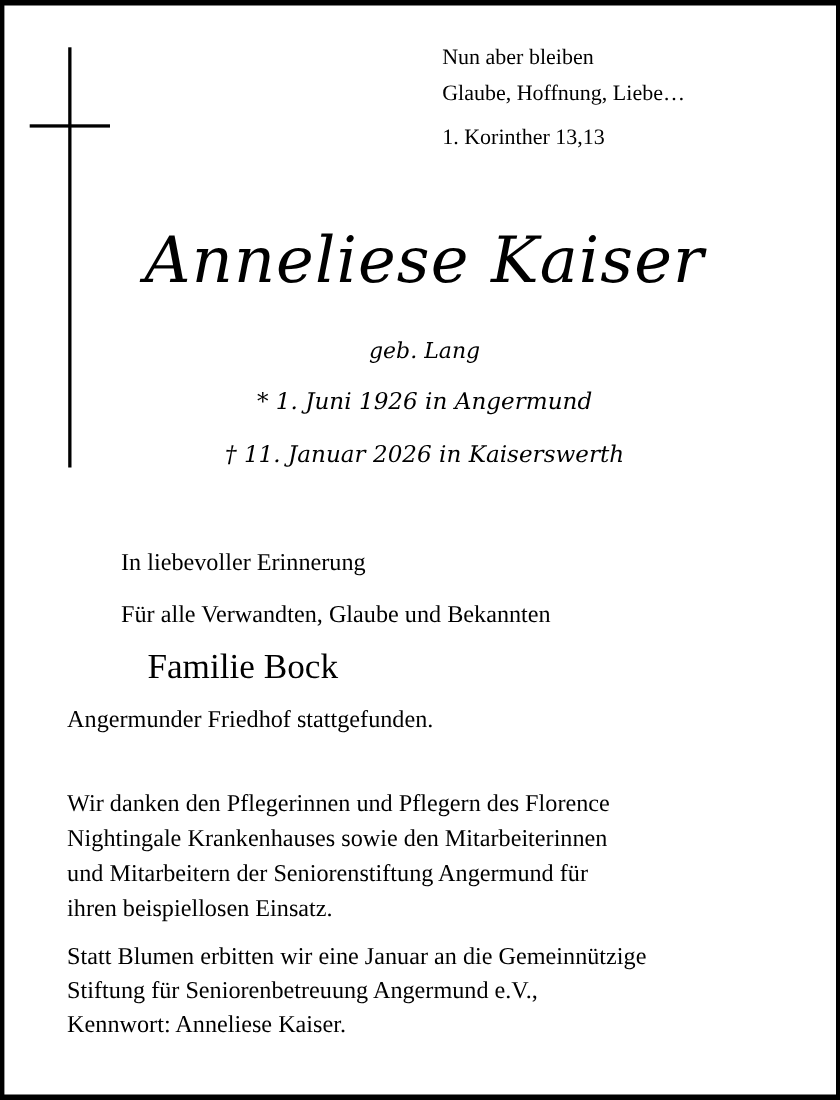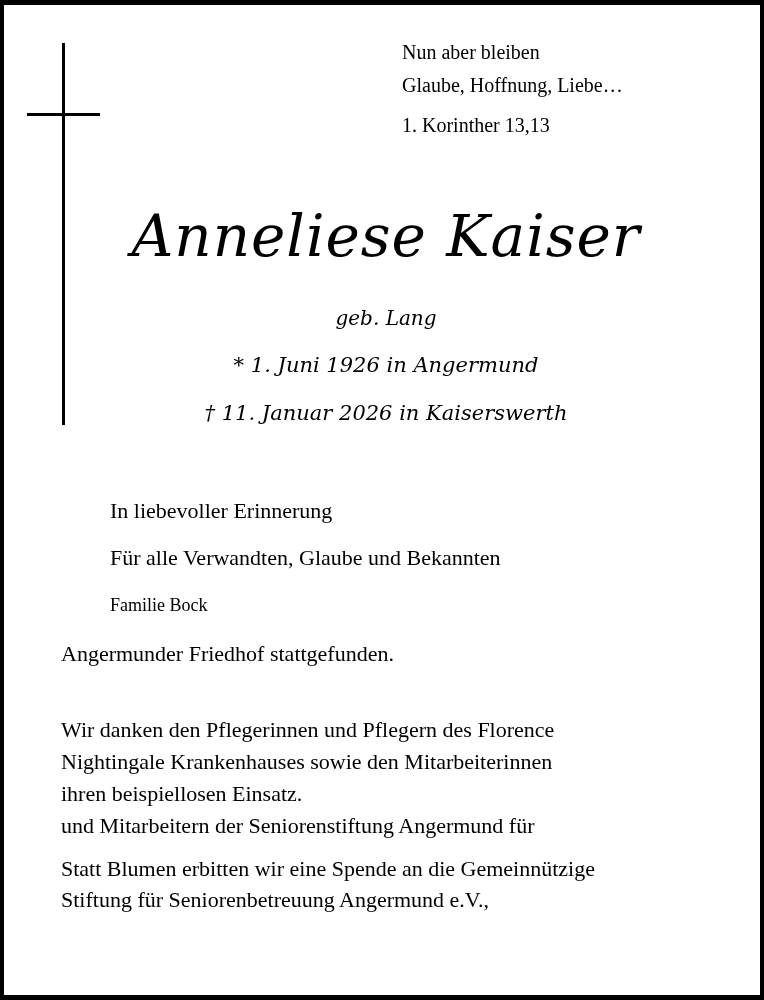--- a/index.html
+++ b/index.html
@@ -24,21 +24,21 @@
 
   .name { left:0; width:764px; text-align:center; top:196px; font-size:58px; line-height:70px; letter-spacing:1px; font-weight:normal; }
   .centerline { left:0; width:764px; text-align:center; font-size:21px; line-height:26px; }
   .c1 { top:300px; font-size:20px; }
   .c2 { top:347px; }
   .c3 { top:395px; }
 
   .greet { left:106px; font-size:22px; line-height:24px; }
   .g1 { top:494px; }
   .g2 { top:541px; }
-  .g3 { top:586px; font-size:18px; line-height:28px; }
+  .g3 { top:586px; font-size:32px; line-height:28px;margin-left:24px; }
 
   .para { position:absolute; left:57px; margin:0; font-size:22px; line-height:32px; }
   .para span { display:block; white-space:nowrap; }
   .p1 { top:633px; }
   .p2 { top:709px; }
   .p3 { top:848px; line-height:31px; }
 </style>
 </head>
 <body>
 
@@ -67,22 +67,23 @@
     <p class="abs serif greet g3">Familie Bock</p>
   </div>
 
   <div class="para serif p1">
     <span>Angermunder Friedhof stattgefunden.</span>
   </div>
 
   <div class="para serif p2">
     <span>Wir danken den Pflegerinnen und Pflegern des Florence</span>
     <span>Nightingale Krankenhauses sowie den Mitarbeiterinnen</span>
+    <span>und Mitarbeitern der Seniorenstiftung Angermund für</span>
     <span>ihren beispiellosen Einsatz.</span>
-    <span>und Mitarbeitern der Seniorenstiftung Angermund für</span>
   </div>
 
   <div class="para serif p3">
-    <span>Statt Blumen erbitten wir eine Spende an die Gemeinnützige</span>
+    <span>Statt Blumen erbitten wir eine Januar an die Gemeinnützige</span>
     <span>Stiftung für Seniorenbetreuung Angermund e.V.,</span>
+    <span>Kennwort: Anneliese Kaiser.</span>
   </div>
 
 </div>
 
 </body></html>

